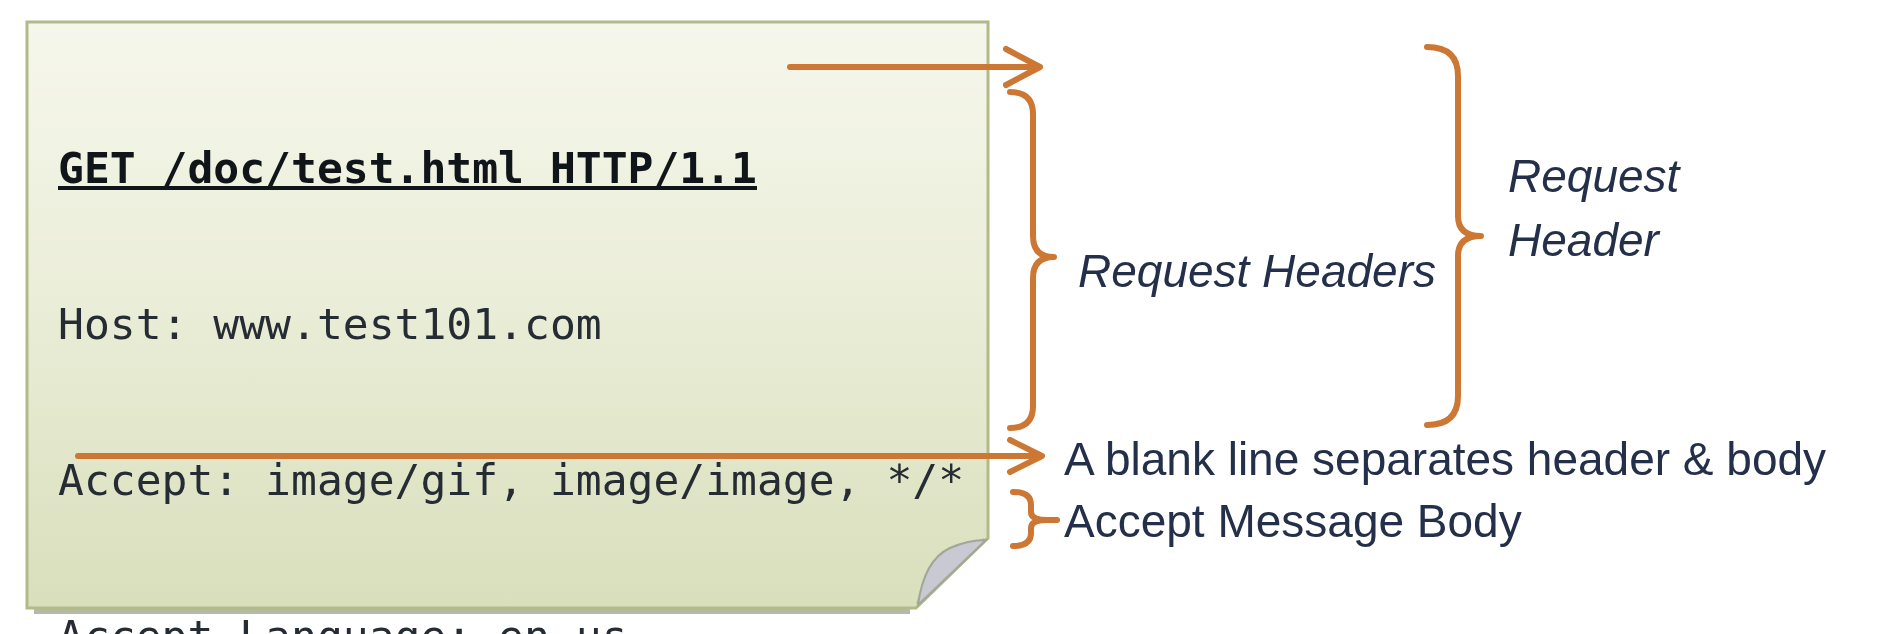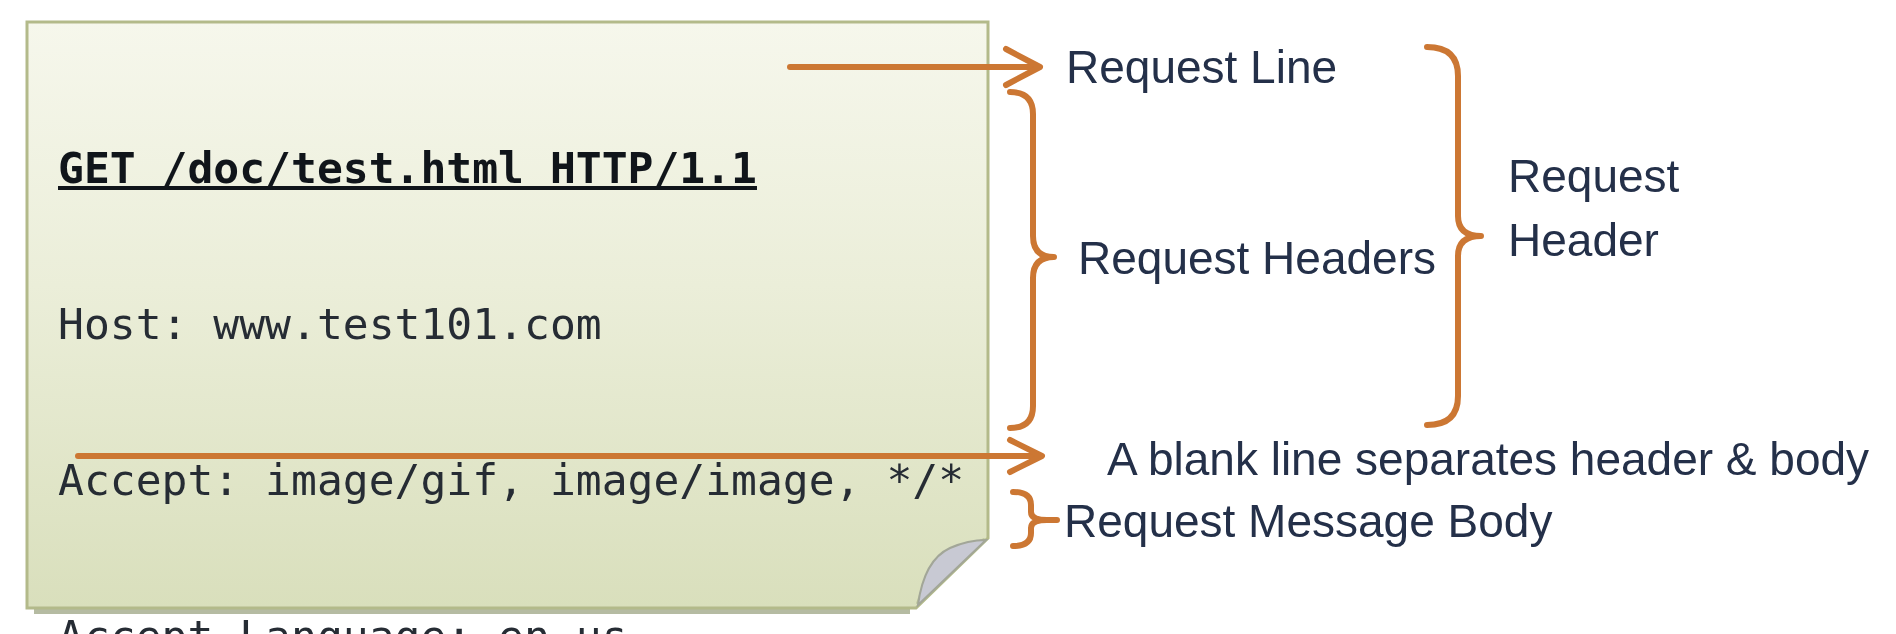--- a/index.html
+++ b/index.html
@@ -73,23 +73,23 @@
   .code-line { height: 56px; line-height: 56px; }
   .code-line.bold { font-weight: bold; color: var(--code-bold-text); text-decoration: underline; }
   .label {
     position: absolute;
     color: var(--label-text);
     font-size: 46px;
     line-height: 54px;
     white-space: nowrap;
   }
   #lab-request-line    { left: 1066px; top: 40px; }
-  #lab-request-headers { left: 1078px; top: 231px; }
-  #lab-rmh             { left: 1508px; top: 144px; line-height: 64px; }
-  #lab-blank           { left: 1064px; top: 432px; margin-left: 43px; }
+  #lab-request-headers { left: 1078px; top: 244px; font-style: italic; }
+  #lab-rmh             { left: 1508px; top: 144px; line-height: 64px; font-style: italic; }
+  #lab-blank           { left: 1064px; top: 432px; }
   #lab-body            { left: 1064px; top: 494px; }
 </style>
 </head>
 <body>
 
 <div class="canvas">
 
   <svg class="layer" viewBox="0 0 1896 634">
     <defs>
       <linearGradient id="noteGrad" x1="0" y1="0" x2="0" y2="1">
@@ -126,22 +126,21 @@
     <div class="code-line">Host: www.test101.com</div>
     <div class="code-line">Accept: image/gif, image/image, */*</div>
     <div class="code-line">Accept-Language: en-us</div>
     
     
     
     
     
   </div>
 
-  <div class="label" id="lab-request-line">Request Line</div>
   <div class="label" id="lab-request-headers">Request Headers</div>
   <div class="label" id="lab-rmh">
     <div>Request</div>
     <div>Header</div>
   </div>
   <div class="label" id="lab-blank">A blank line separates header &amp; body</div>
-  <div class="label" id="lab-body">Request Message Body</div>
+  <div class="label" id="lab-body">Accept Message Body</div>
 
 </div>
 
 </body></html>

